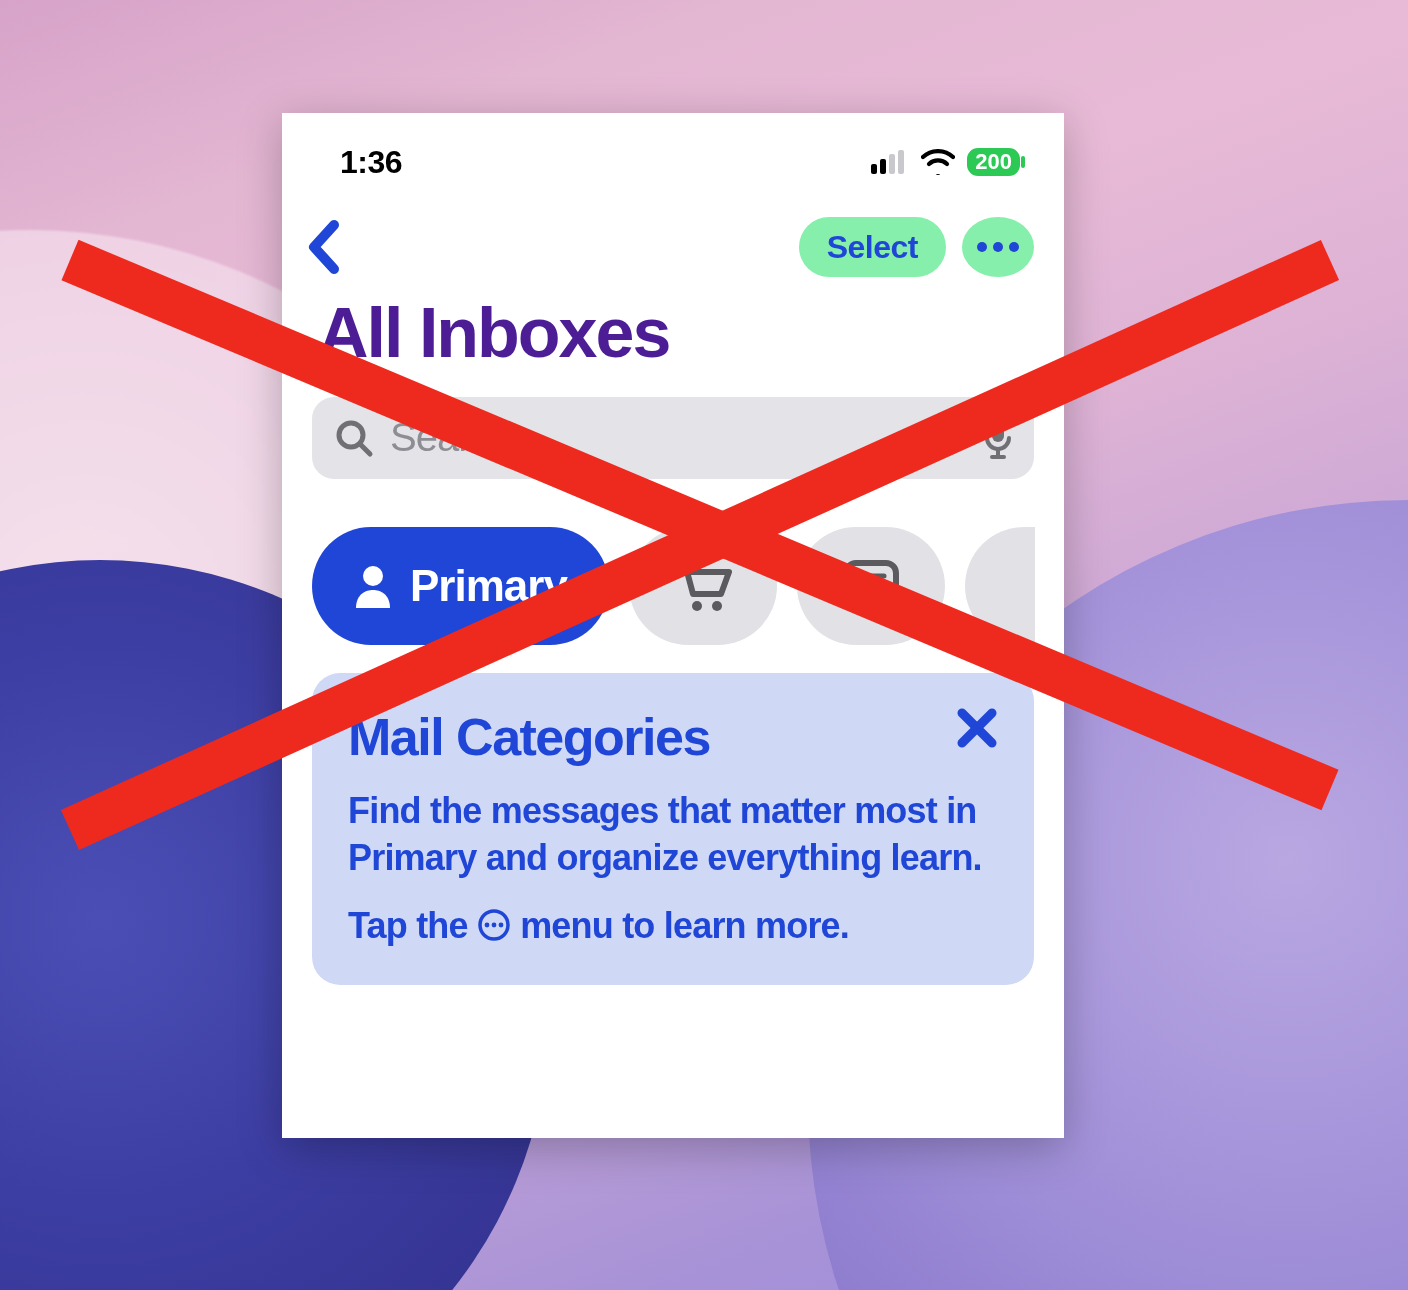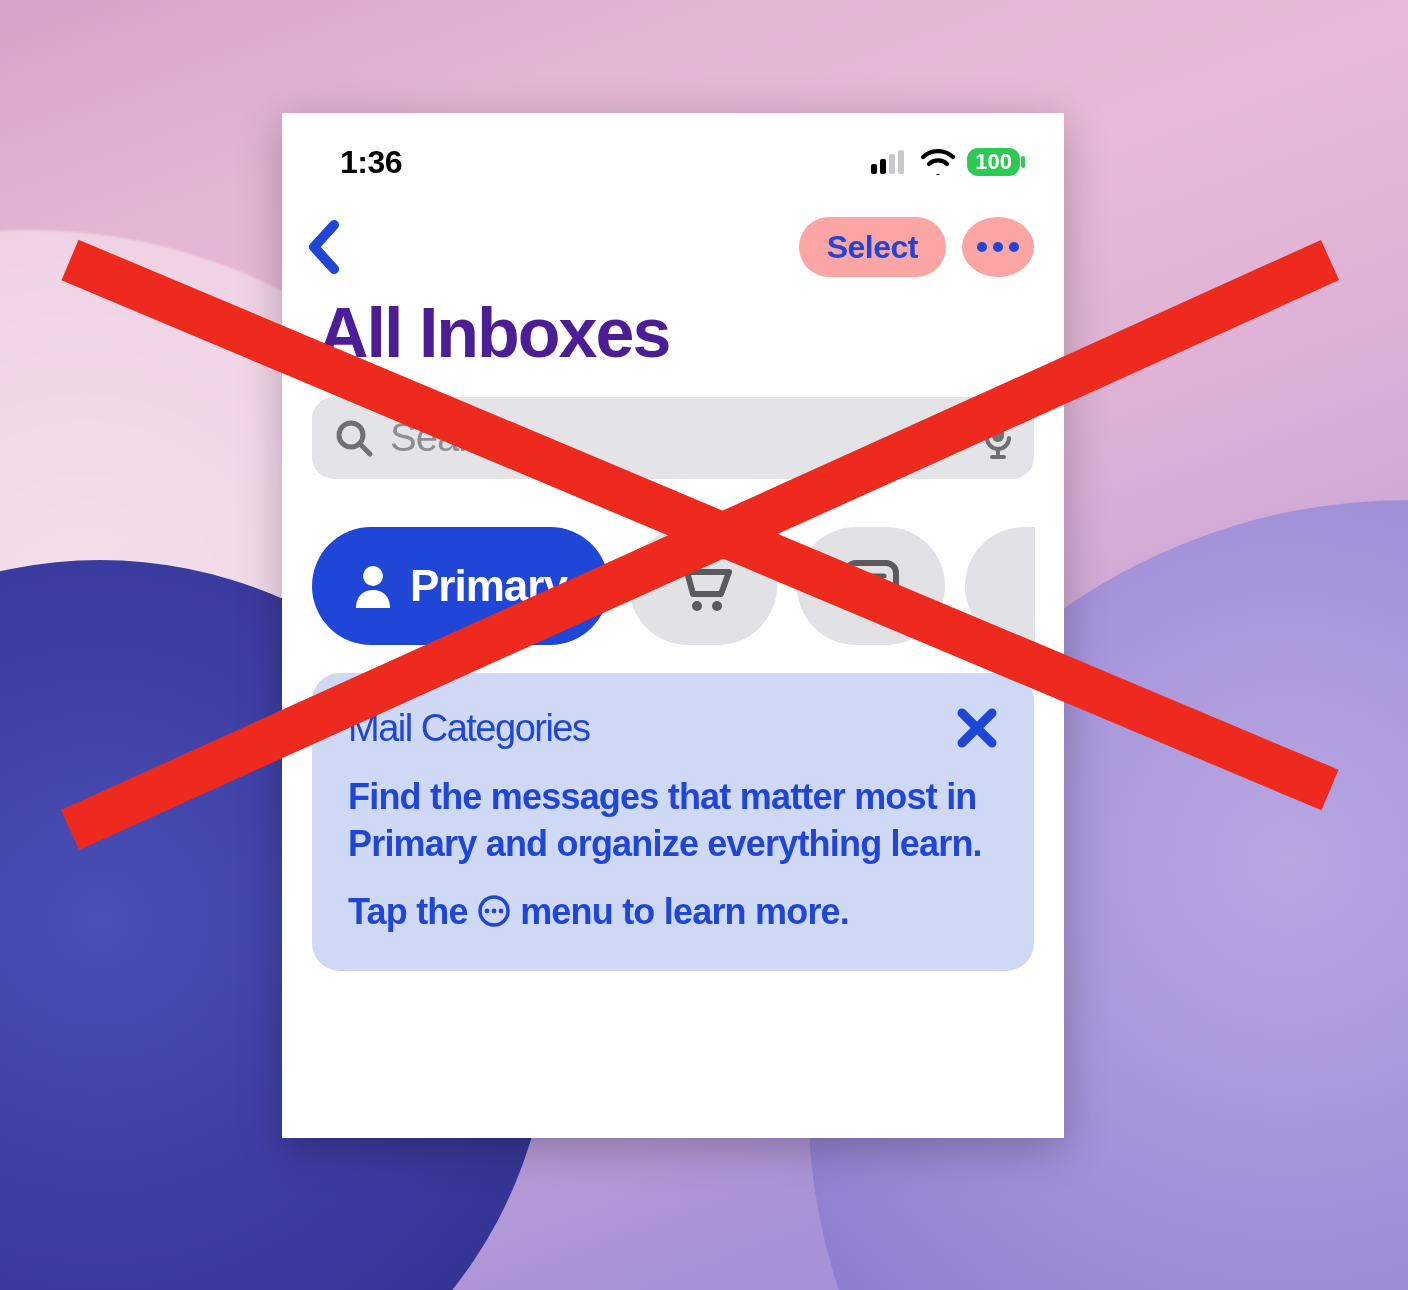--- a/index.html
+++ b/index.html
@@ -117,21 +117,21 @@
   .back-chevron {
     color: #1f46d6;
     display:inline-flex;
   }
   .nav-right {
     display: flex;
     align-items: center;
     gap: 16px;
   }
   .pill-btn {
-    background: #fca5a5;
+    background: #86efac;
     border-radius: 40px;
     display: inline-flex;
     align-items: center;
     justify-content: center;
     height: 60px;
     padding: 0 28px;
   }
   .pill-btn.circle {
     width: 72px;
     padding: 0;
@@ -230,22 +230,22 @@
     border-radius: 28px;
     padding: 34px 36px 36px 36px;
   }
   .info-head {
     display: flex;
     justify-content: space-between;
     align-items: flex-start;
   }
   .info-title {
     color: #1f46d6;
-    font-weight: 400;
-    font-size: 38px;
+    font-weight: 700;
+    font-size: 52px;
     letter-spacing: -1.5px;
   }
   .info-body {
     color: #1f46d6;
     font-size: 36px;
     font-weight: 600;
     letter-spacing:-0.8px;
     line-height: 1.32;
   }
   .info-body .p1 { margin-top: 20px; }
@@ -284,21 +284,21 @@
           <rect x="9" y="9" width="6" height="15" rx="2" fill="#000"></rect>
           <rect x="18" y="4" width="6" height="20" rx="2" fill="#c9c9cd"></rect>
           <rect x="27" y="0" width="6" height="24" rx="2" fill="#c9c9cd"></rect>
         </svg>
 
         <svg width="34" height="26" viewBox="0 0 34 26">
           <path d="M17 25 a3 3 0 1 0 0.001 0" fill="#000"></path>
           <path d="M8 15 a13 13 0 0 1 18 0" stroke="#000" stroke-width="4.2" fill="none" stroke-linecap="round"></path>
           <path d="M2 8 a22 22 0 0 1 30 0" stroke="#000" stroke-width="4.2" fill="none" stroke-linecap="round"></path>
         </svg>
-        <span class="battery-pill">100</span>
+        <span class="battery-pill">200</span>
       </div>
     </div>
 
     <div class="nav-bar">
       <span class="back-chevron">
         <svg width="40" height="56" viewBox="0 0 40 56">
           <path d="M30 6 L10 28 L30 50" stroke="#1f46d6" stroke-width="10" fill="none" stroke-linecap="round" stroke-linejoin="round"></path>
         </svg>
       </span>
       <div class="nav-right">

